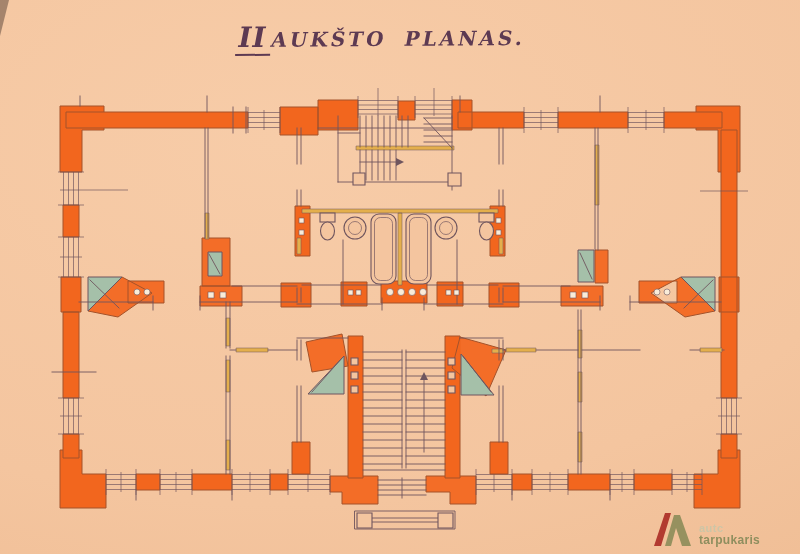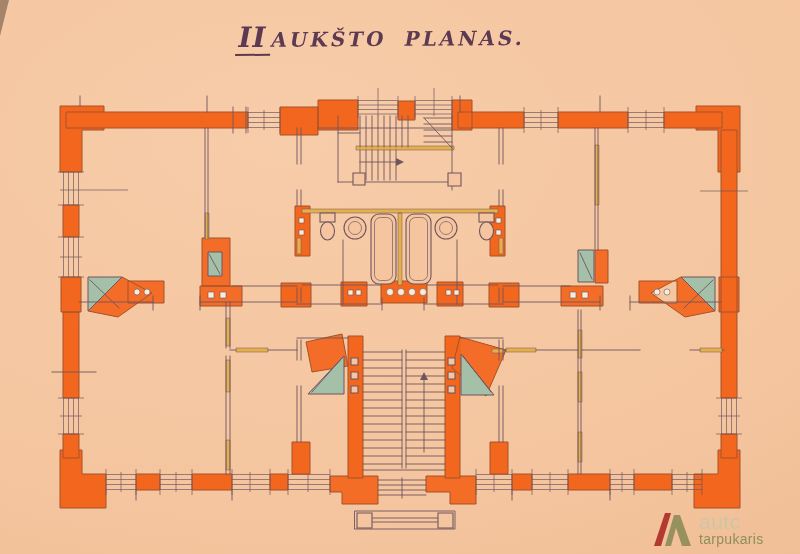--- a/index.html
+++ b/index.html
@@ -34,22 +34,22 @@
     font-size:28px;font-weight:bold;letter-spacing:1px;
     border-bottom:2px solid currentColor;padding:0 3px 0 3px;margin-right:2px;
   }
   .t-rest{font-size:20px;font-weight:bold;letter-spacing:3px;word-spacing:8px}
 
   .wm{position:absolute;left:652px;top:510px;display:flex;align-items:flex-end;gap:7px}
   .wm-logo{display:block}
   .wm-red{fill:var(--wm-red)}
   .wm-olive{fill:var(--wm-olive)}
   .wm-text{display:flex;flex-direction:column;line-height:1.0;padding-bottom:1px}
-  .wm1{font-size:21px;font-weight:normal;color:var(--wm-light);letter-spacing:.5px}
-  .wm2{font-size:14px;font-weight:normal;color:var(--wm-dark);letter-spacing:.3px}
+  .wm1{font-size:11px;font-weight:bold;color:var(--wm-light);letter-spacing:.5px}
+  .wm2{font-size:12px;font-weight:bold;color:var(--wm-dark);letter-spacing:.3px}
 </style>
 </head>
 <body>
 
 <svg class="plan" width="800" height="554" viewBox="0 0 800 554">
 
   <path class="corner-mark" d="M0,0L9,0L0,36Z"></path>
 
   <path class="w" d="M60,106H104V130H82V172H60ZM740,106H696V130H718V172H740ZM60,450H82V474H106V508H60ZM740,450H718V474H694V508H740Z"></path>
   <path class="w" d="M66,112H248V128H66ZM280,107H318V135H280ZM318,100H358V130H318ZM398,101H415V120H398ZM452,100H472V130H452ZM458,112H524V128H458ZM558,112H628V128H558ZM664,112H722V128H664Z"></path>

